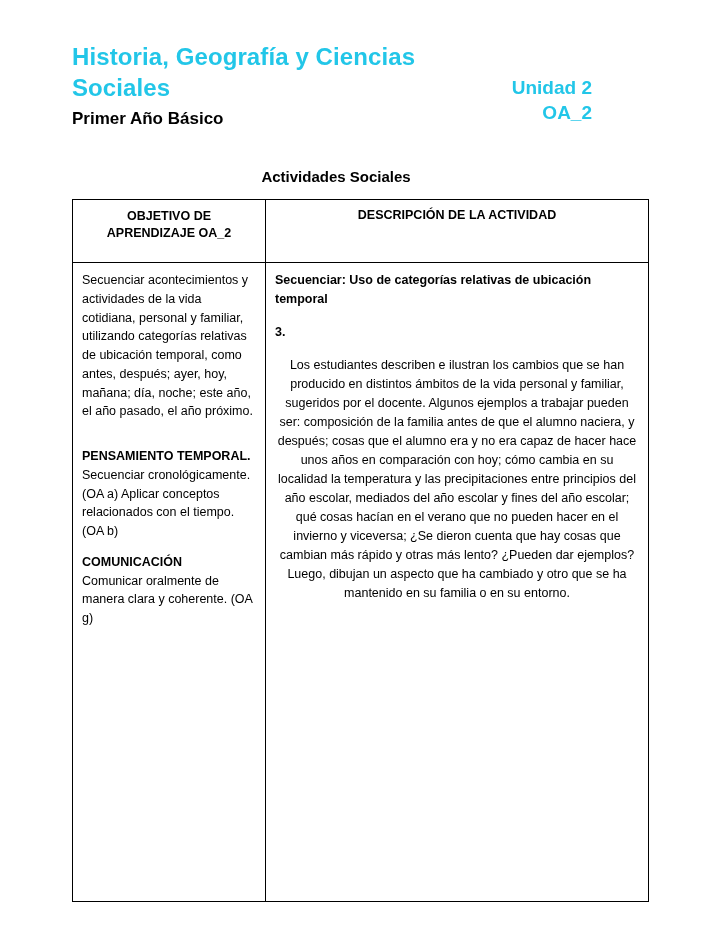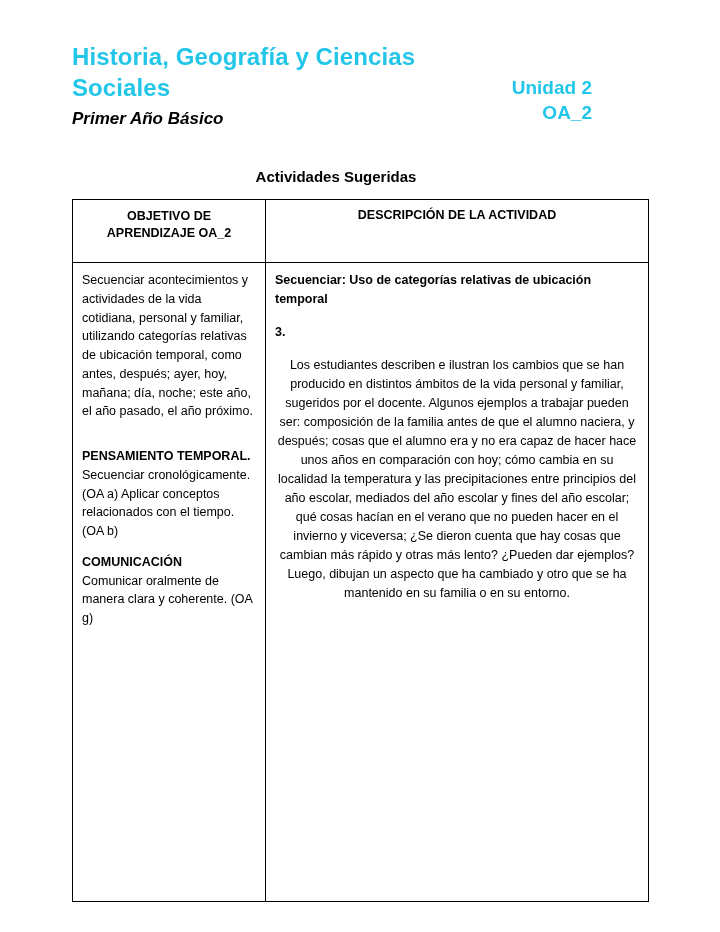--- a/index.html
+++ b/index.html
@@ -32,21 +32,20 @@
     font-size: 24px;
     font-weight: bold;
     line-height: 1.28;
     letter-spacing: 0.1px;
   }
   .grade-title {
     margin-top: 6px;
     font-size: 17px;
     font-weight: bold;
     color: #000000;
-    font-style: italic;
   }
   .header-right {
     position: absolute;
     right: 8px;
     top: 34px;
     text-align: right;
     color: #22c6e8;
     font-weight: bold;
   }
   .unit-label {
@@ -132,21 +131,21 @@
     <div class="header-left">
       <div class="subject-title">Historia, Geografía y Ciencias Sociales</div>
       <div class="grade-title">Primer Año Básico</div>
     </div>
     <div class="header-right">
       <div class="unit-label">Unidad 2</div>
       <div class="oa-label">OA_2</div>
     </div>
   </div>
 
-  <div class="activities-title">Actividades Sugeridas</div>
+  <div class="activities-title">Actividades Sociales</div>
 
   <table class="activities">
     <colgroup>
       <col class="col-objective">
       <col class="col-description">
     </colgroup>
     <thead>
       <tr>
         <th class="head-objective">OBJETIVO DE APRENDIZAJE OA_2</th>
         <th class="head-description">DESCRIPCIÓN DE LA ACTIVIDAD</th>

